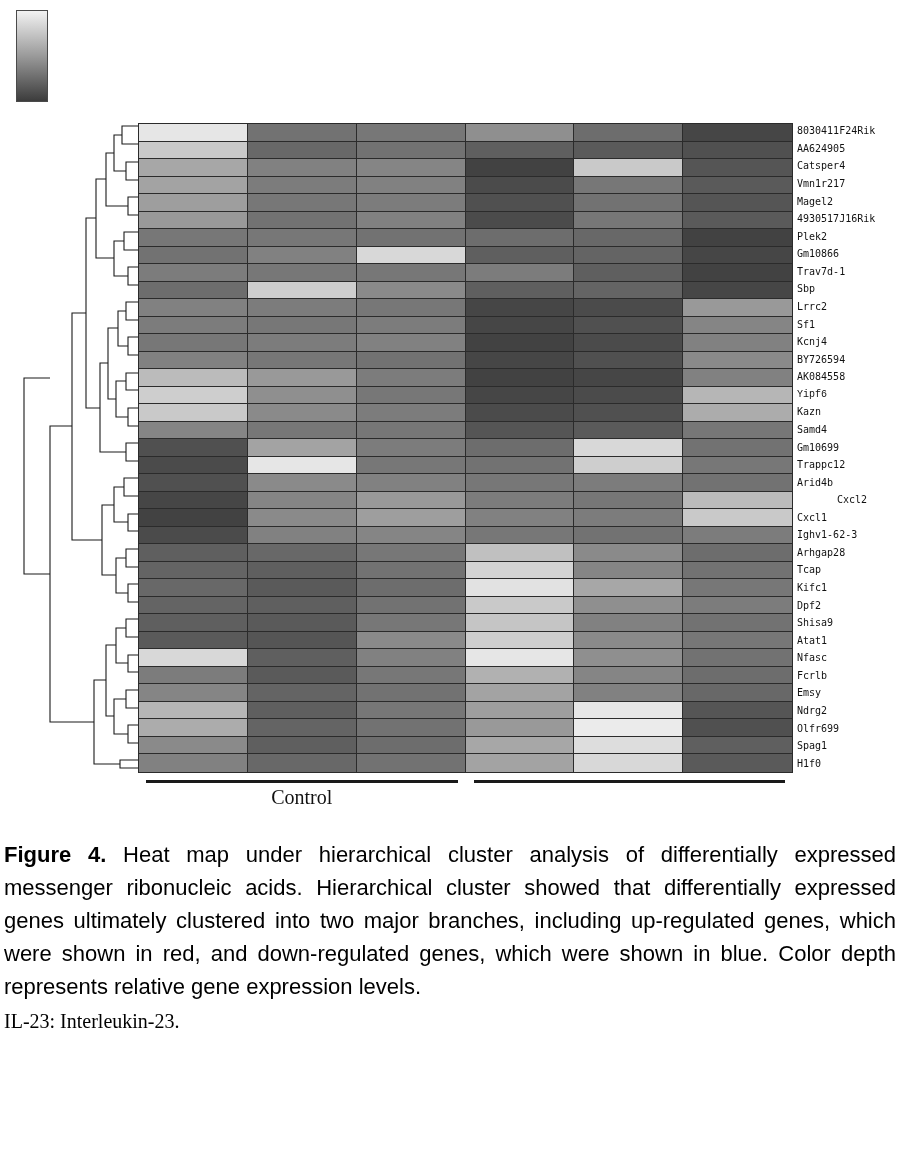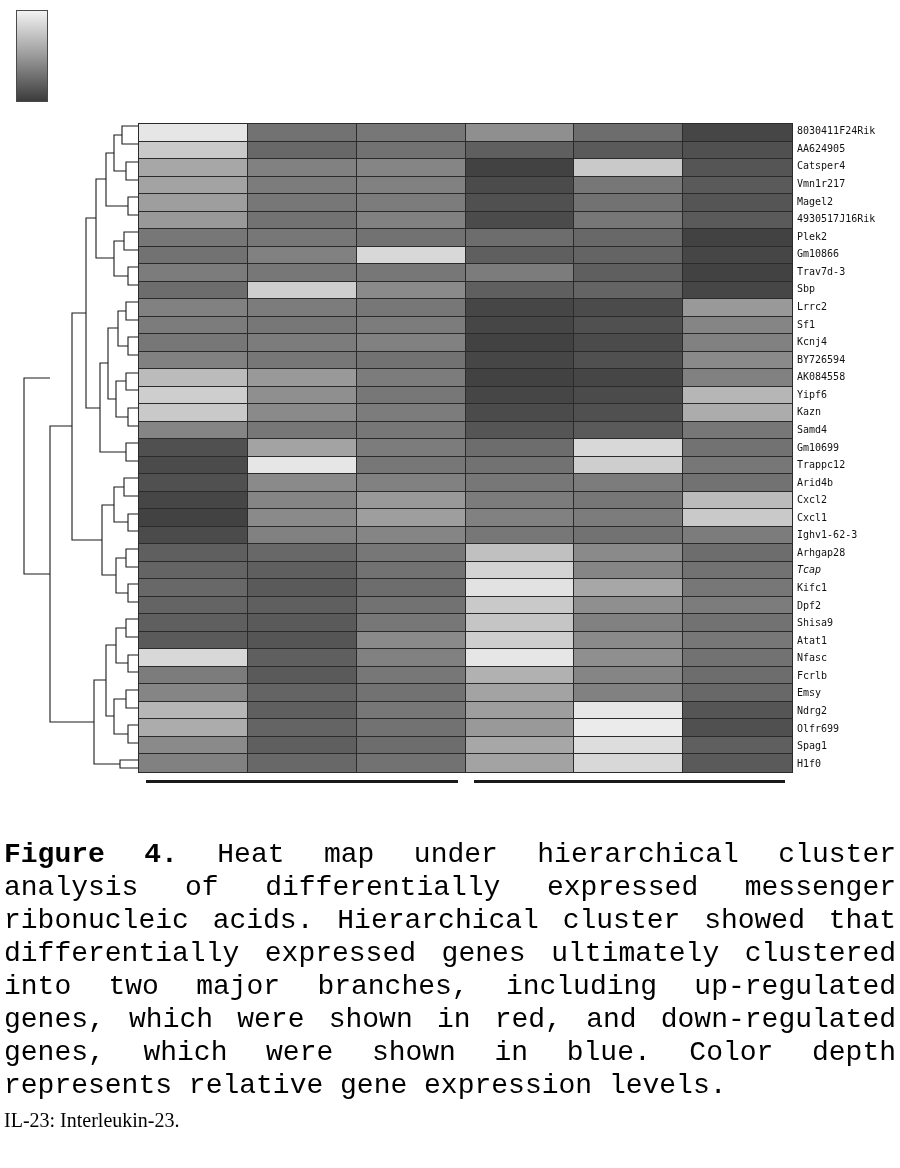--- a/index.html
+++ b/index.html
@@ -145,22 +145,22 @@
   }
 
   
   #caption {
     position: absolute;
     left: 4px;
     top: 838px;
     width: 892px;
   }
   #caption-main {
-    font-family: Liberation Mono, monospace;
-    font-size: 28px;
+    font-family: Liberation Sans, sans-serif;
+    font-size: 22px;
     line-height: 33px;
     text-align: justify;
     text-justify: inter-word;
     color: #000;
   }
   #caption-main .figlabel {
     font-weight: bold;
   }
   #caption-footnote {
     margin-top: 6px;
@@ -469,53 +469,54 @@
 
   <div id="row-labels">
       <div class="row-label" style="top: 3.28378px;">8030411F24Rik</div>
       <div class="row-label" style="top: 20.8514px;">AA624905</div>
       <div class="row-label" style="top: 38.4189px;">Catsper4</div>
       <div class="row-label" style="top: 55.9865px;">Vmn1r217</div>
       <div class="row-label" style="top: 73.5541px;">Magel2</div>
       <div class="row-label" style="top: 91.1216px;">4930517J16Rik</div>
       <div class="row-label" style="top: 108.689px;">Plek2</div>
       <div class="row-label" style="top: 126.257px;">Gm10866</div>
-      <div class="row-label" style="top: 143.824px;">Trav7d-3</div>
+      <div class="row-label" style="top: 143.824px;">Trav7d-1</div>
       <div class="row-label" style="top: 161.392px;">Sbp</div>
       <div class="row-label" style="top: 178.959px;">Lrrc2</div>
       <div class="row-label" style="top: 196.527px;">Sf1</div>
       <div class="row-label" style="top: 214.095px;">Kcnj4</div>
       <div class="row-label" style="top: 231.662px;">BY726594</div>
       <div class="row-label" style="top: 249.23px;">AK084558</div>
-      <div class="row-label" style="top: 266.797px;">Yipf6</div>
+      <div class="row-label" style="top: 266.797px; font-family: Liberation Mono, monospace;">Yipf6</div>
       <div class="row-label" style="top: 284.365px;">Kazn</div>
       <div class="row-label" style="top: 301.932px;">Samd4</div>
       <div class="row-label" style="top: 319.5px;">Gm10699</div>
       <div class="row-label" style="top: 337.068px;">Trappc12</div>
       <div class="row-label" style="top: 354.635px;">Arid4b</div>
-      <div class="row-label" style="top: 372.203px;">Cxcl2</div>
+      <div class="row-label" style="top: 372.203px; margin-left: 40px;">Cxcl2</div>
       <div class="row-label" style="top: 389.77px;">Cxcl1</div>
       <div class="row-label" style="top: 407.338px;">Ighv1-62-3</div>
       <div class="row-label" style="top: 424.905px;">Arhgap28</div>
-      <div class="row-label" style="top: 442.473px; font-style: italic;">Tcap</div>
+      <div class="row-label" style="top: 442.473px;">Tcap</div>
       <div class="row-label" style="top: 460.041px;">Kifc1</div>
       <div class="row-label" style="top: 477.608px; text-align: center;">Dpf2</div>
       <div class="row-label" style="top: 495.176px; text-align: center;">Shisa9</div>
       <div class="row-label" style="top: 512.743px;">Atat1</div>
       <div class="row-label" style="top: 530.311px;">Nfasc</div>
       <div class="row-label" style="top: 547.878px;">Fcrlb</div>
       <div class="row-label" style="top: 565.446px;">Emsy</div>
       <div class="row-label" style="top: 583.014px;">Ndrg2</div>
       <div class="row-label" style="top: 600.581px;">Olfr699</div>
       <div class="row-label" style="top: 618.149px;">Spag1</div>
       <div class="row-label" style="top: 635.716px;">H1f0</div>
     </div>
 
   <div id="group-bars">
       <div class="group-bar" style="left: 8px; width: 311.5px;"></div>
+      <div class="group-label" style="left: 0px; width: 327.5px;">Control</div>
       <div class="group-bar" style="left: 335.5px; width: 311.5px;"></div>
     </div>
 </div>
 
 <div id="caption">
   <div id="caption-main">
     <span class="figlabel">Figure 4.</span><span> Heat map under hierarchical cluster analysis of differentially expressed messenger ribonucleic acids. Hierarchical cluster showed that differentially expressed genes ultimately clustered into two major branches, including up-regulated genes, which were shown in red, and down-regulated genes, which were shown in blue. Color depth represents relative gene expression levels.</span>
   </div>
   <div id="caption-footnote">IL-23: Interleukin-23.</div>
 </div>

